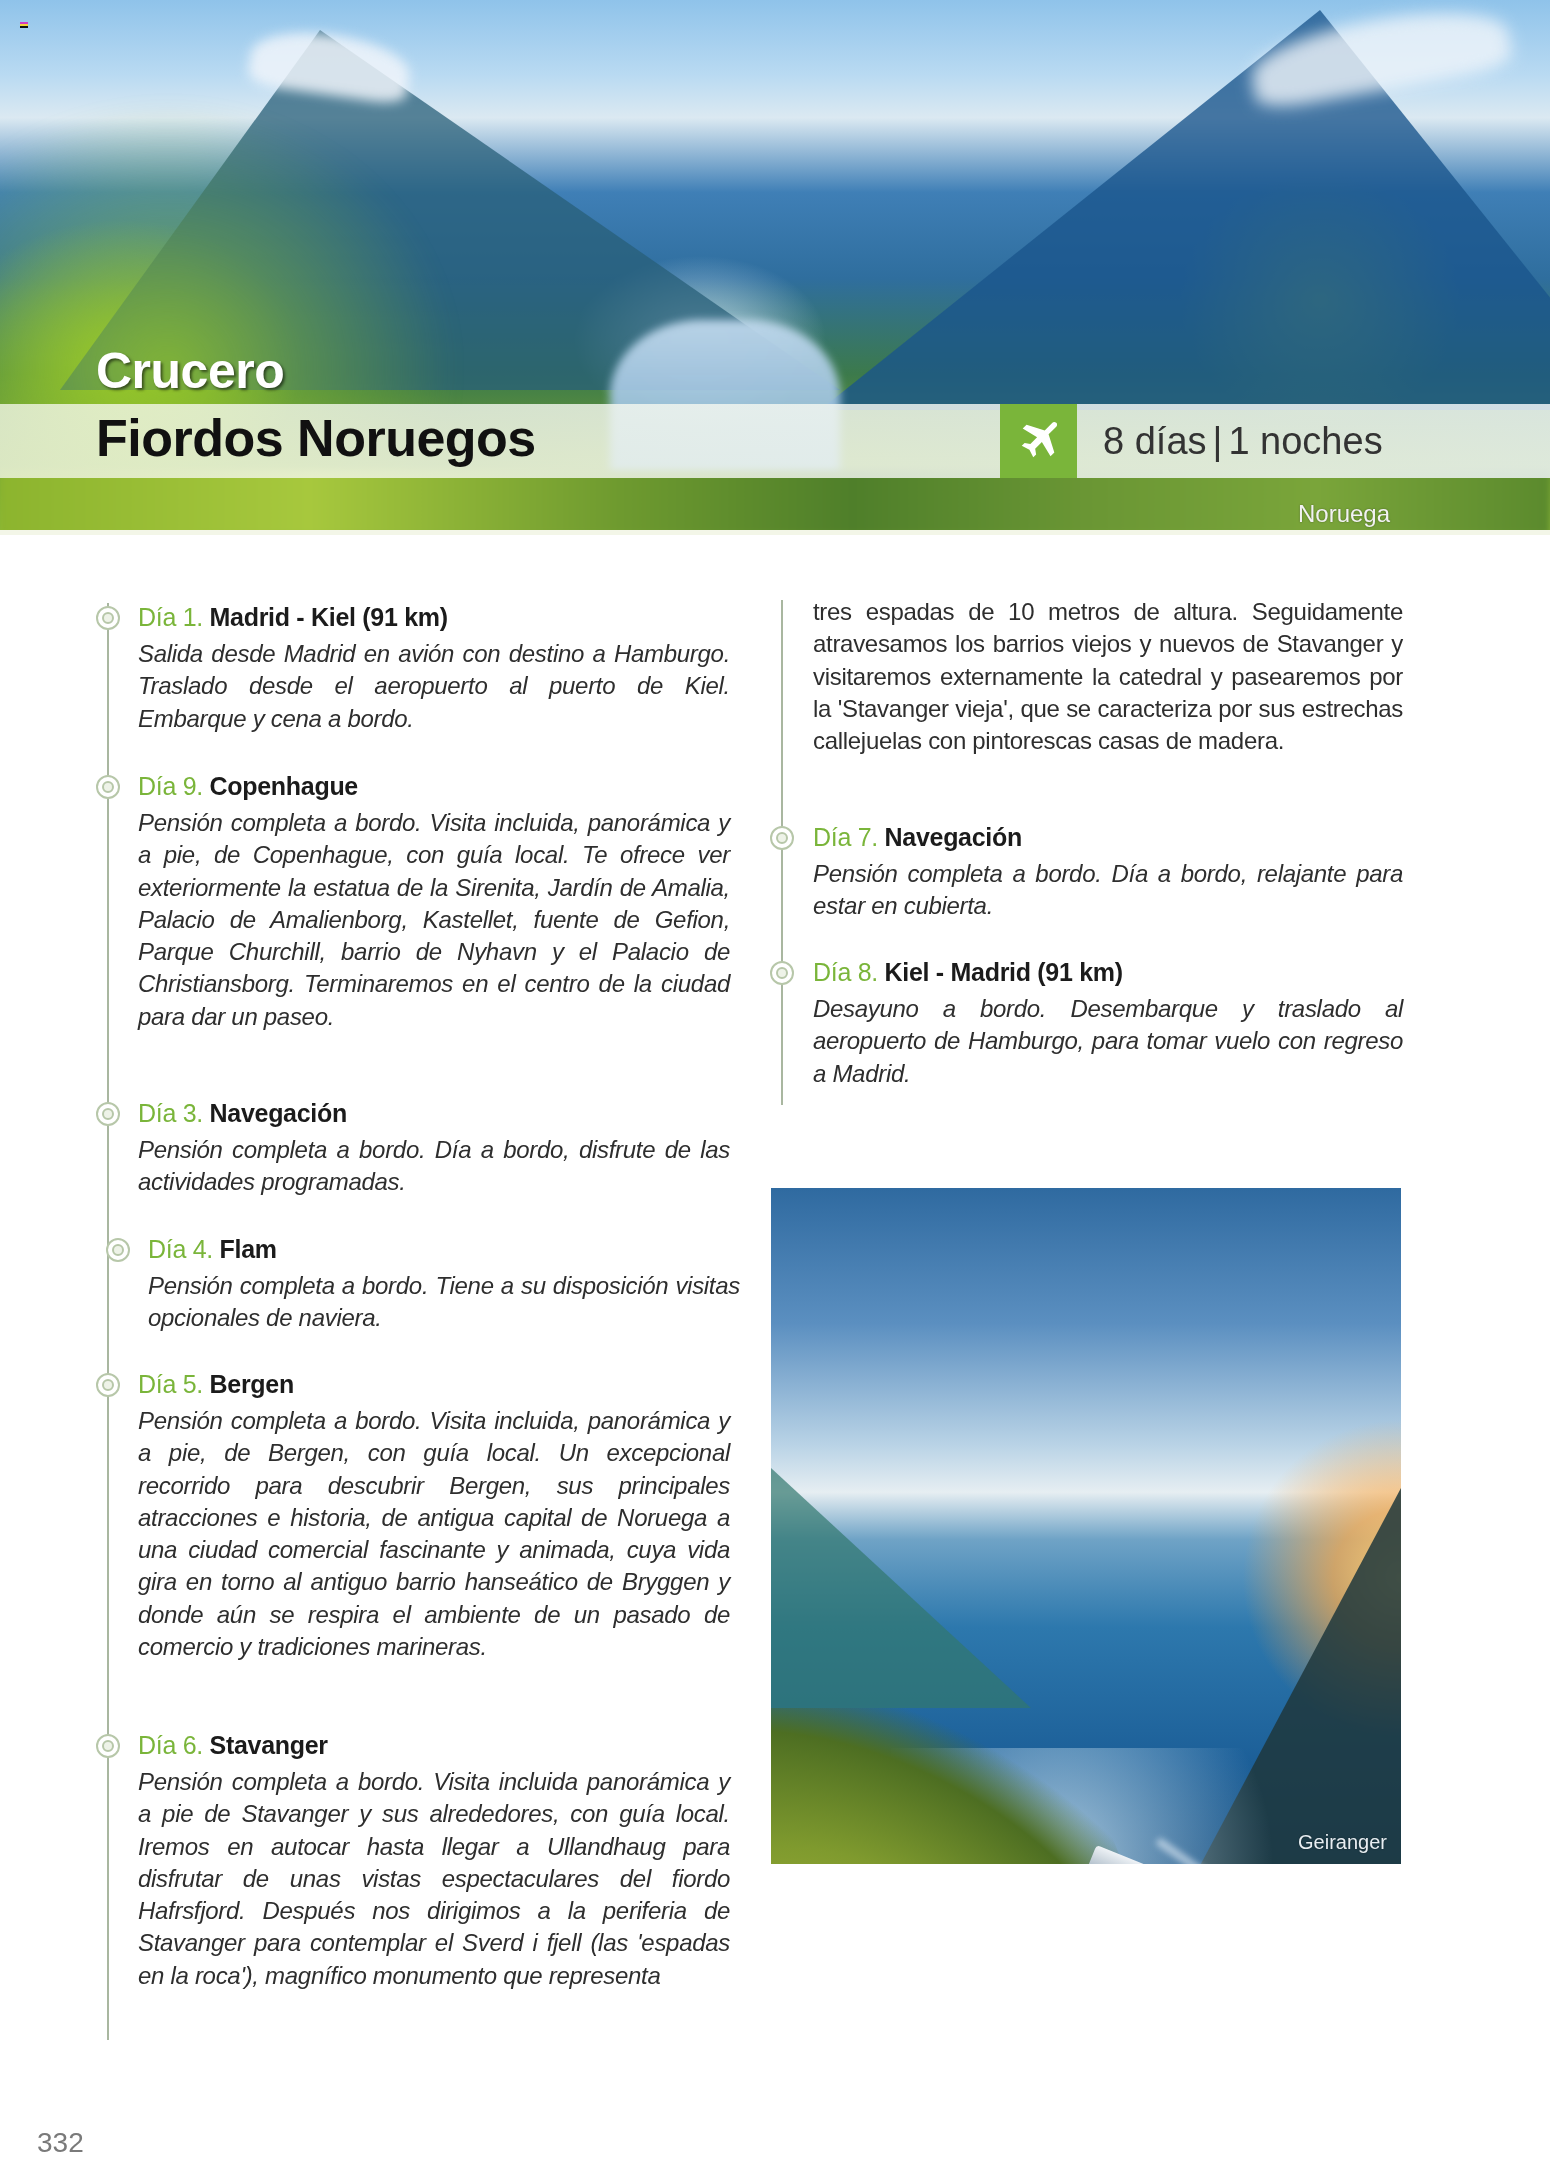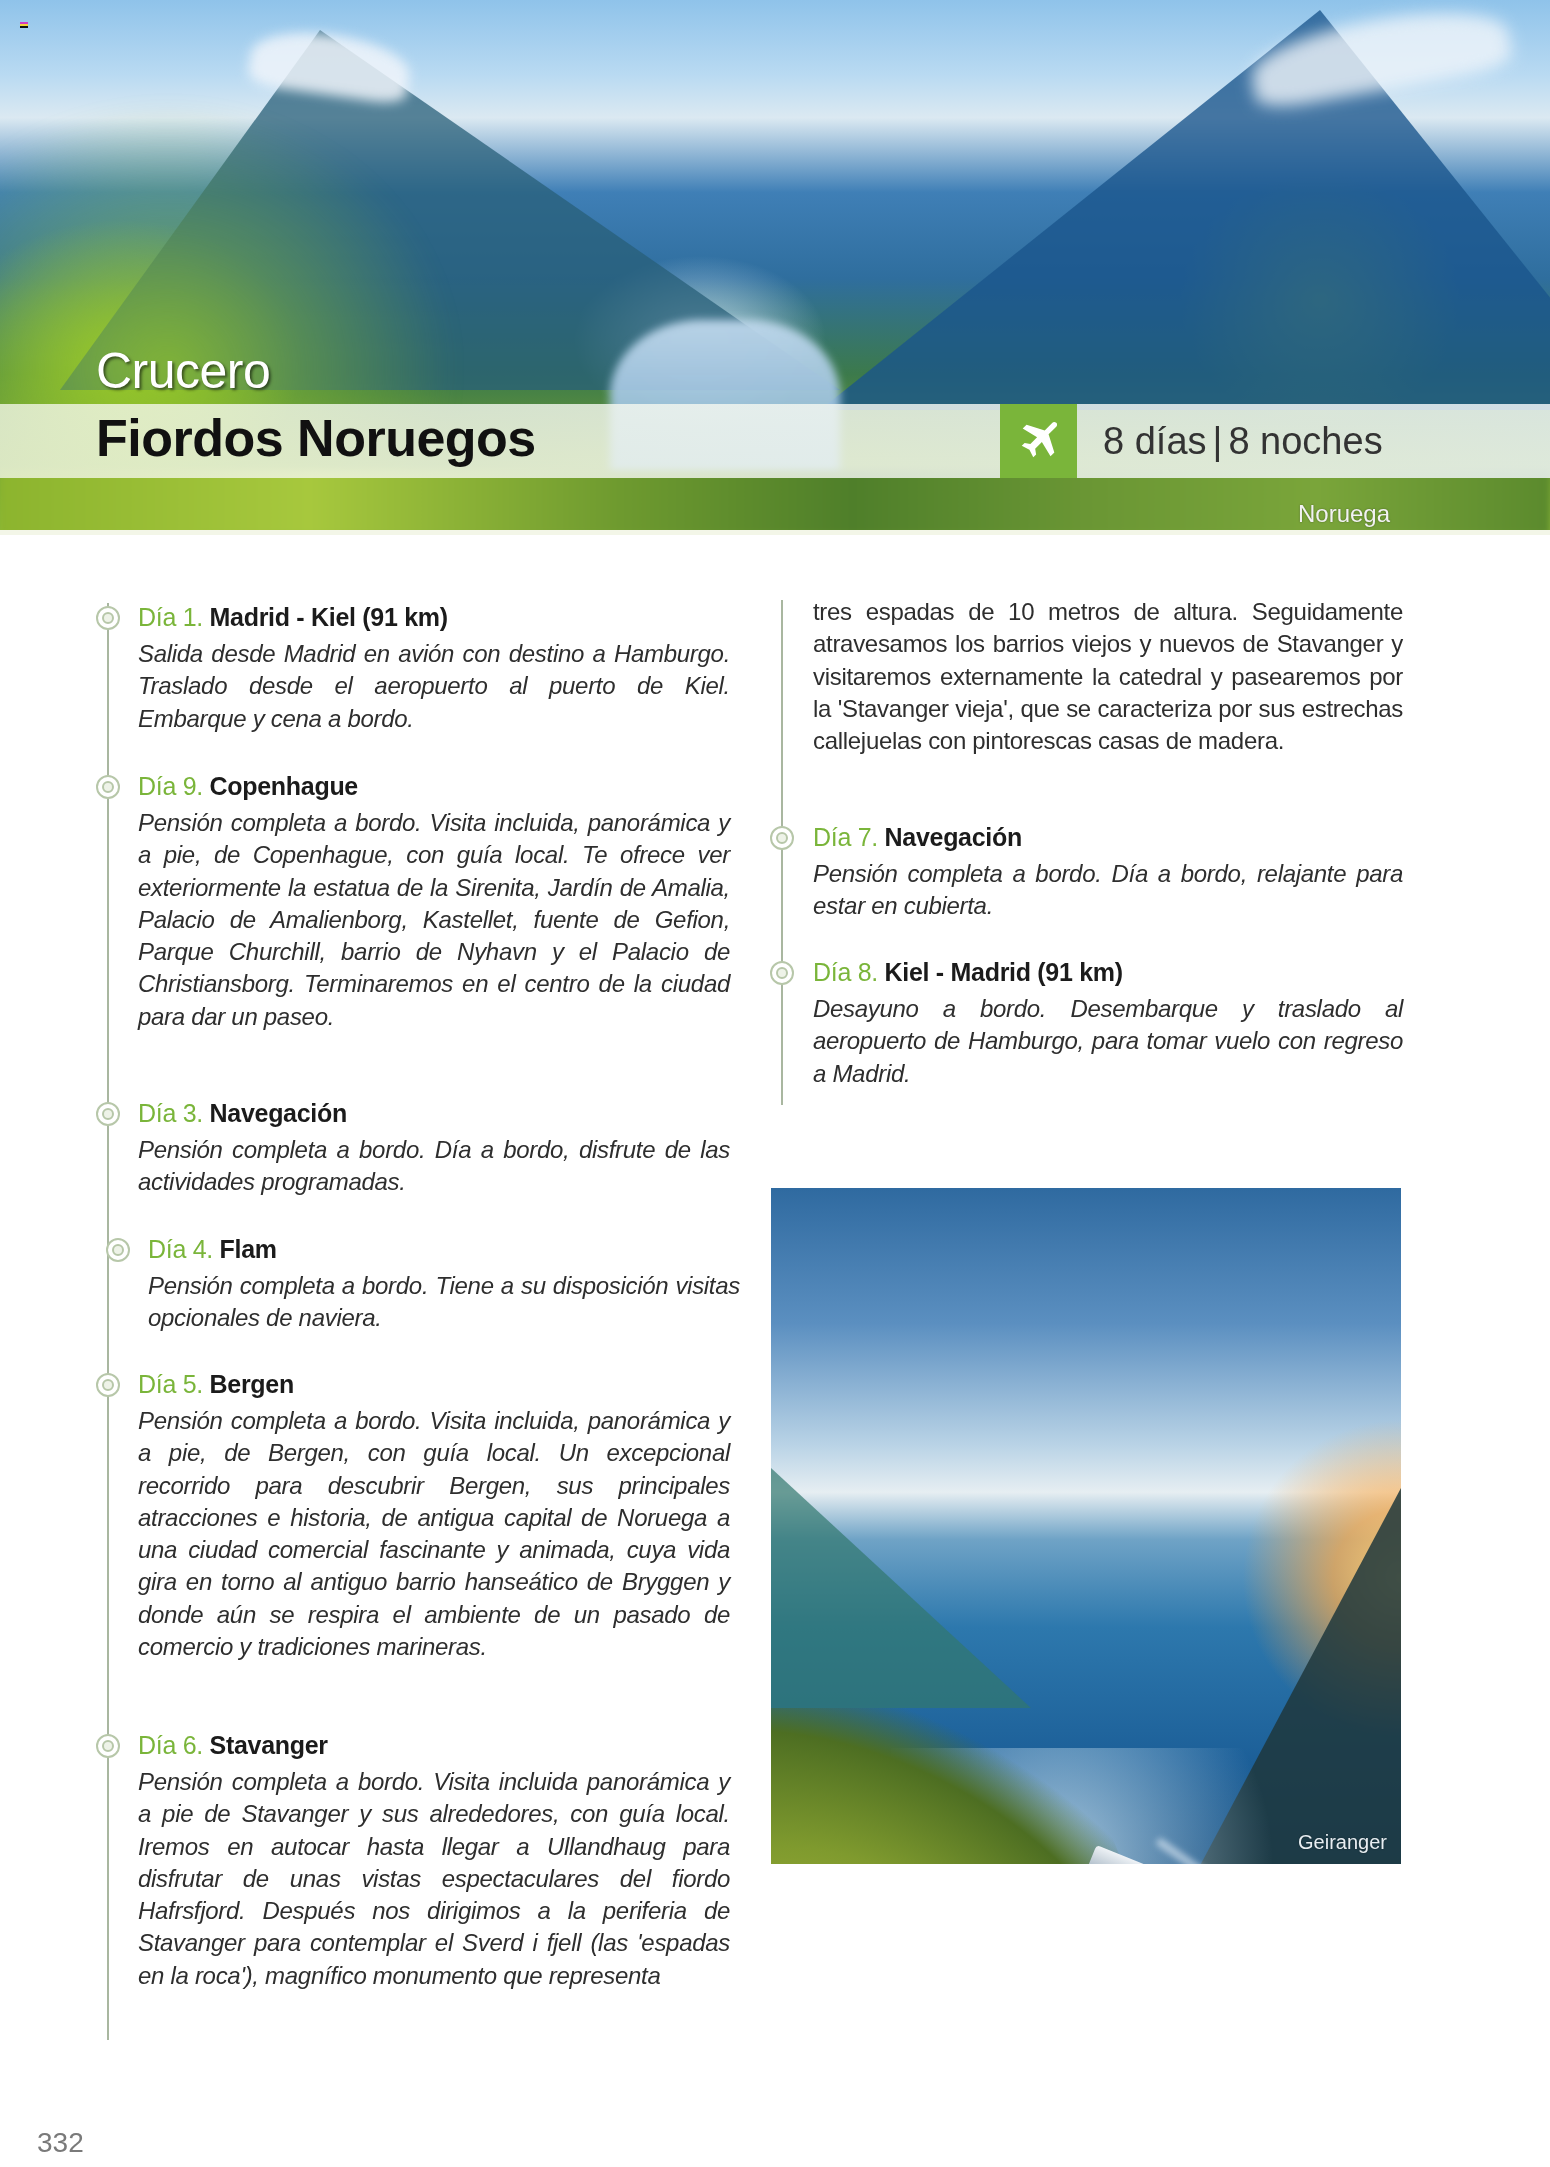--- a/index.html
+++ b/index.html
@@ -55,21 +55,21 @@
   }
   .hero .bottom-edge {
     position: absolute; left: 0; top: 530px; width: 1550px; height: 5px; background: #f3f6e8;
   }
   .hero .cmyk-mark {
     position: absolute; left: 20px; top: 22px; width: 8px; height: 6px;
     background: linear-gradient(180deg, #d03cc2 0 33%, #f2d33a 33% 66%, #111 66% 100%);
   }
   .crucero {
     position: absolute; left: 96px; top: 342px; margin: 0;
-    font-size: 50px; font-weight: normal; color: #ffffff; letter-spacing: -0.5px;
+    font-size: 50px; font-weight: bold; color: #ffffff; letter-spacing: -0.5px;
     text-shadow: 2px 2px 3px rgba(0,0,0,0.55);
   }
   .band {
     position: absolute; left: 0; top: 404px; width: 1550px; height: 74px;
     background: linear-gradient(90deg, rgba(245,248,236,0.78) 0%, rgba(245,248,240,0.82) 45%, rgba(240,245,248,0.85) 100%);
   }
   .title-main {
     position: absolute; left: 96px; top: 408px; margin: 0;
     font-size: 52px; font-weight: bold; color: #111111; letter-spacing: -0.5px;
   }
@@ -180,21 +180,21 @@
   <h2 class="crucero">Crucero</h2>
   <div class="band"></div>
   <h1 class="title-main">Fiordos Noruegos</h1>
 
   <div class="plane-box">
     <svg width="46" height="46" viewBox="0 0 24 24">
       <path fill="#ffffff" d="M21 4.5c.6-.6.6-1.5 0-2s-1.5-.6-2 0L15 6.5 5.5 3.5 3.5 5.5l7.5 4.5-3.5 3.5-3-.5-1.5 1.5 4 2 2 4 1.5-1.5-.5-3 3.5-3.5 4.5 7.5 2-2-3-9.5 4-4z"></path>
     </svg>
   </div>
   <div class="duration">
-    <span>8 días</span><span class="sep">|</span><span>8 noches</span>
+    <span>8 días</span><span class="sep">|</span><span>1 noches</span>
   </div>
   <div class="hero-caption">Noruega</div>
 </div>
 
 <div class="timeline-line" style="left:107px; top:603px; height:1437px;"></div>
 
 <div class="day" style="left:138px; top:602px;">
   <span class="marker"></span>
   <h3><span class="num">Día 1.</span> <span class="place">Madrid - Kiel (91 km)</span></h3>
   <p>Salida desde Madrid en avión con destino a Hamburgo. Traslado desde el aeropuerto al puerto de Kiel. Embarque y cena a bordo.</p>

